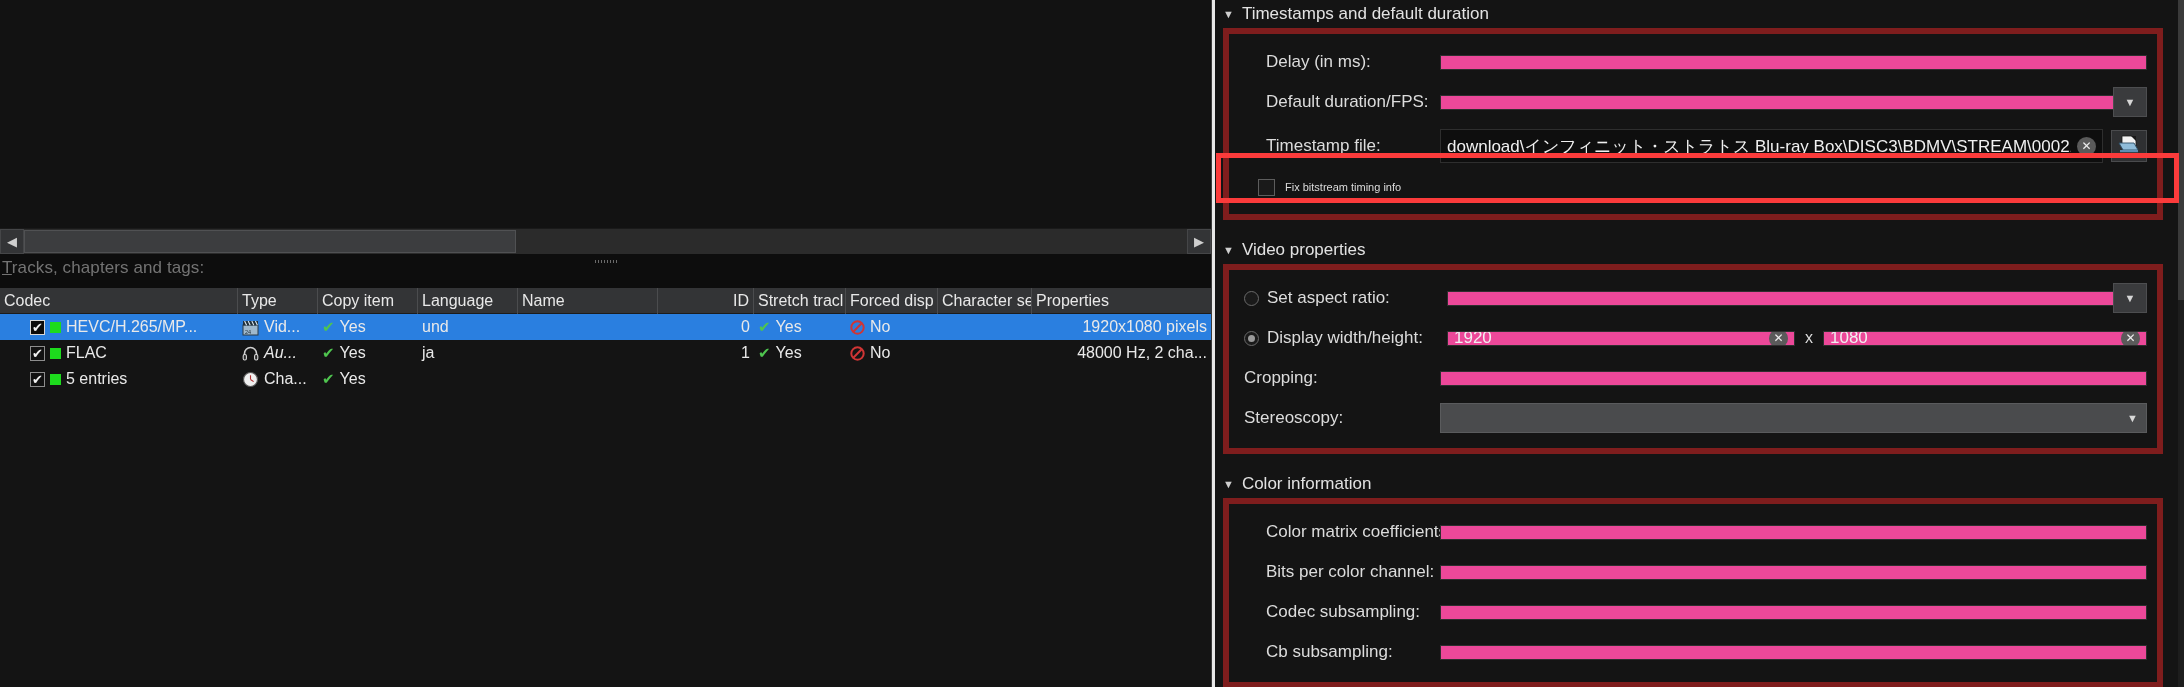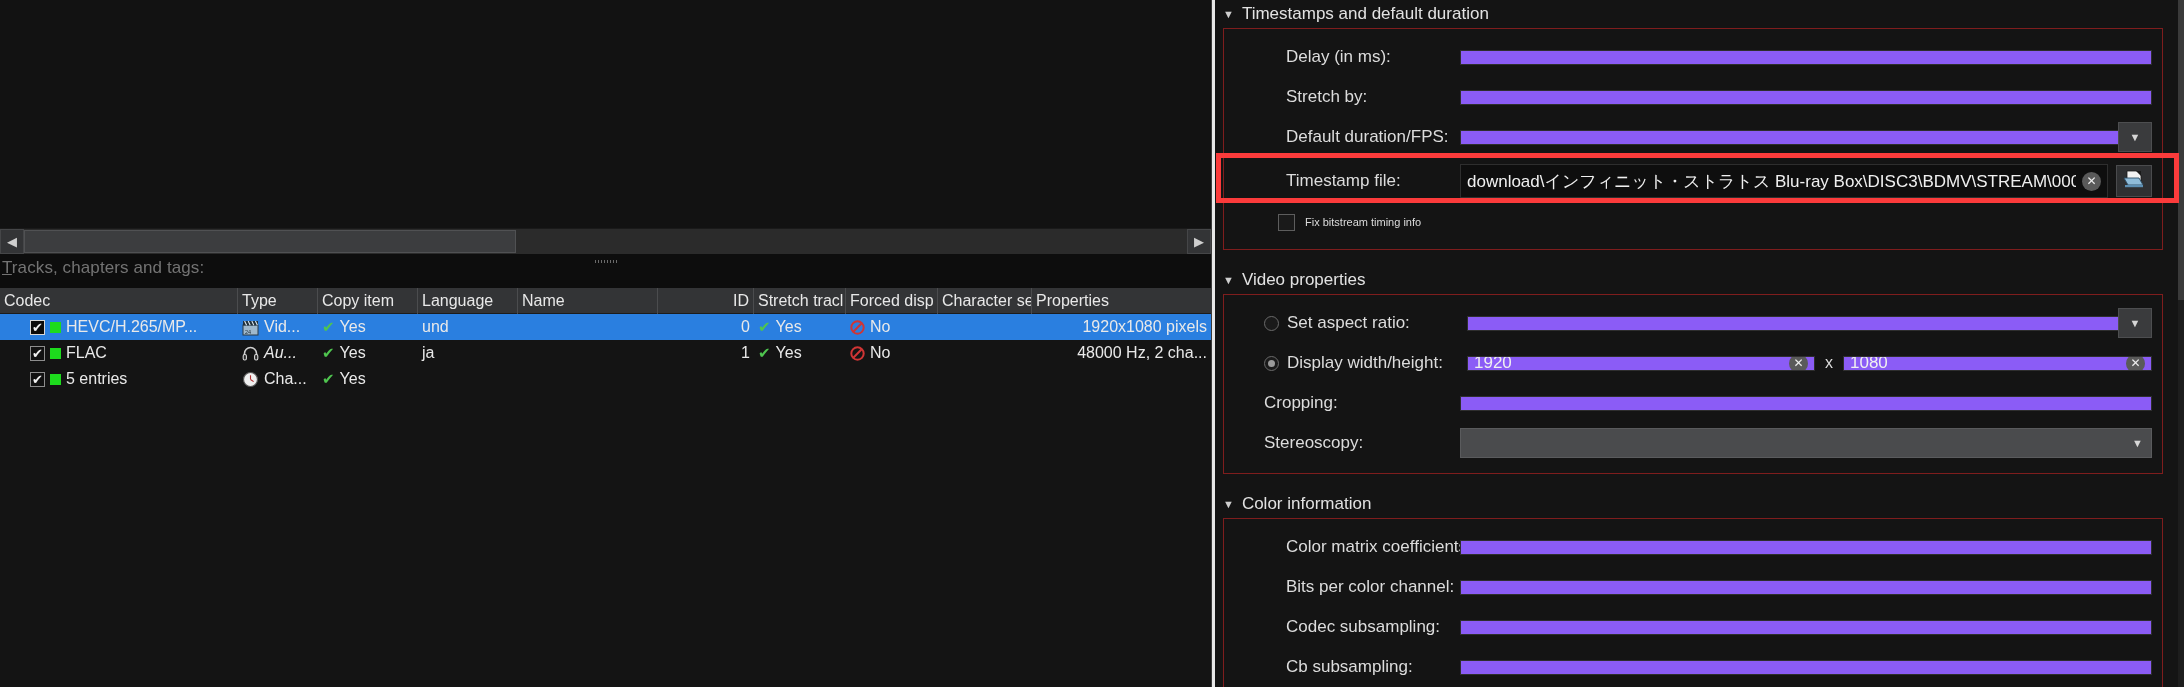--- a/index.html
+++ b/index.html
@@ -126,35 +126,35 @@
   #panel-inner { position: absolute; left: 3px; top: 0; width: 956px; }
 
   .section { margin: 0; }
   .sec-head {
     display: flex; align-items: center; gap: 8px;
     height: 28px; padding-left: 8px;
     font-size: 17px; color: #e2e2e2;
   }
   .caret { font-size: 11px; color: #cfcfcf; line-height: 1; }
   .sec-body {
-    border: 1px solid #7f1d1d;
+    border: 6px solid #7f1d1d;
     margin: 0 8px 16px 8px;
-    padding: 8px 10px 10px 28px;
+    padding: 8px 10px 10px 3px;
   }
 
   .frow { display: flex; align-items: center; height: 40px; }
   .flabel {
     font-size: 17px; color: #dcdcdc;
     width: 208px; flex: 0 0 208px;
     padding-left: 12px; white-space: nowrap;
   }
   .flabel.indent { padding-left: 34px; width: 208px; flex: 0 0 208px; }
   .finput {
     flex: 1; height: 15px;
-    background: #8b5cf6; border: 1px solid #2e2e2e;
+    background: #ec4899; border: 1px solid #2e2e2e;
     display: flex; align-items: center;
     padding: 0 6px;
     font-size: 17px; color: #f0f0f0;
     position: relative; overflow: hidden;
   }
   .finput.filled { background: #0e0e0e; }
   .finput .val { white-space: nowrap; overflow: hidden; }
 
   .ddbtn {
     width: 34px; height: 30px; flex: 0 0 34px;
@@ -379,26 +379,20 @@
         </div>
         <div class="sec-body">
 
           <div class="frow">
             <div class="flabel indent">Delay (in ms):</div>
             <div class="finput">
               <span class="val"></span>
             </div>
           </div>
 
-          <div class="frow">
-            <div class="flabel indent">Stretch by:</div>
-            <div class="finput">
-              <span class="val"></span>
-            </div>
-          </div>
 
           <div class="frow">
             <div class="flabel indent">Default duration/FPS:</div>
             <div class="finput" style="border-right:none;">
               <span class="val"></span>
             </div>
             <div class="ddbtn">
               <span>▼</span>
             </div>
           </div>

